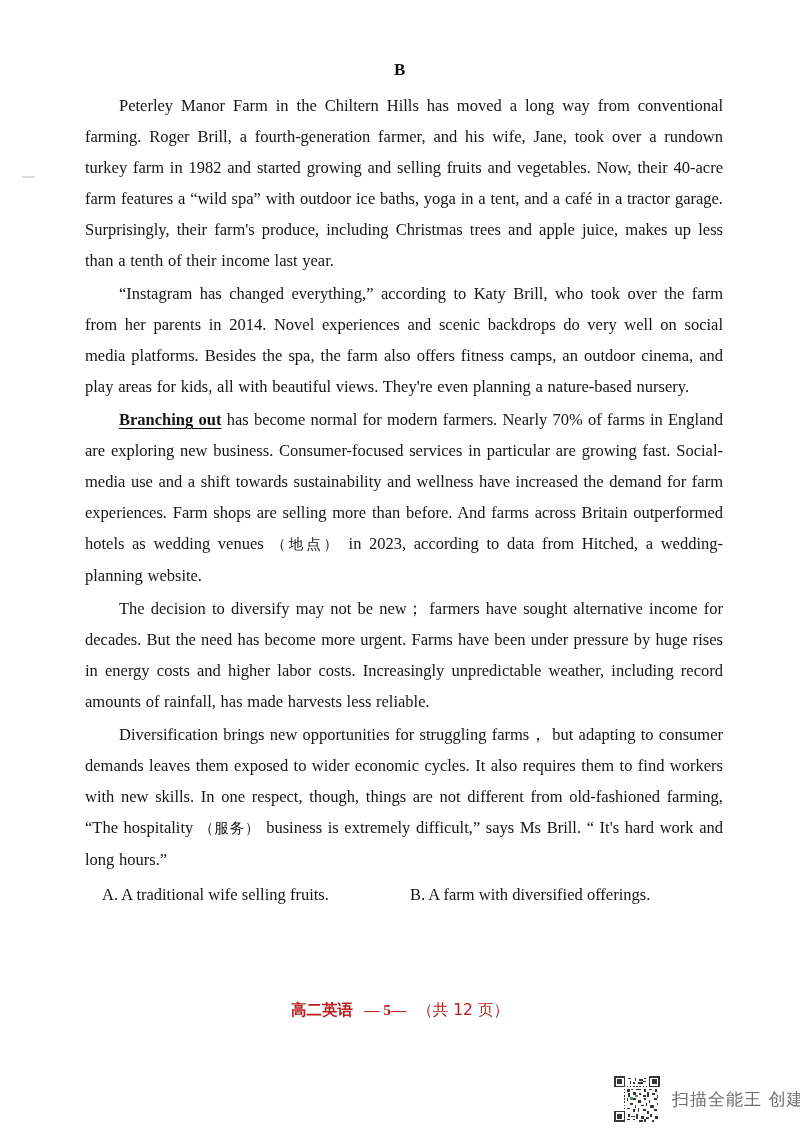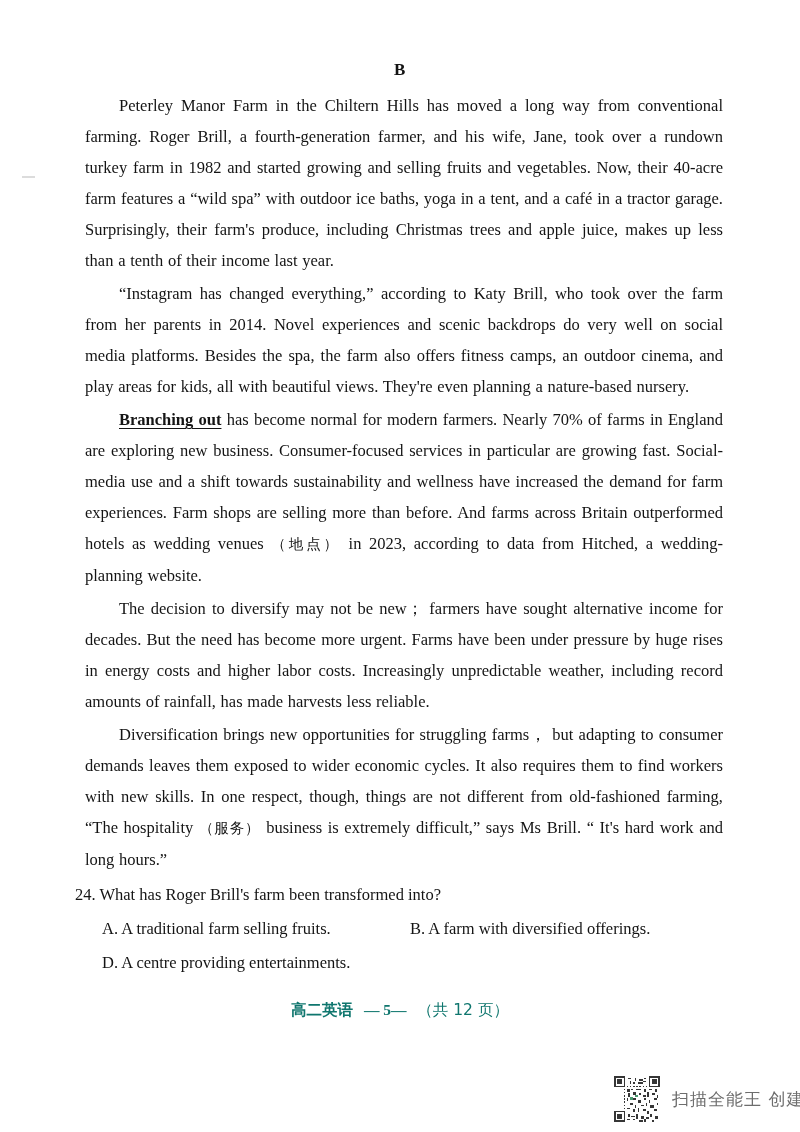--- a/index.html
+++ b/index.html
@@ -87,21 +87,21 @@
   
   .footer {
     position: absolute;
     top: 1000px;
     left: 0;
     width: 800px;
     text-align: center;
     font-size: 15.5px;
     font-family: "DejaVu Sans", "Liberation Sans", sans-serif;
     font-weight: bold;
-    color: #0f766e;
+    color: #b91c1c;
   }
   .footer .pg-num {
     font-family: "Liberation Serif", "DejaVu Serif", serif;
     font-weight: bold;
   }
   .footer .total {
     font-weight: normal;
   }
 
   
@@ -154,26 +154,24 @@
 
     <p class="para indent"><span class="lead-bold">Branching out</span><span> has become normal for modern farmers. Nearly 70% of farms in England are exploring new business. Consumer-focused services in particular are growing fast. Social-media use and a shift towards sustainability and wellness have increased the demand for farm experiences. Farm shops are selling more than before. And farms across Britain outperformed hotels as wedding venues </span><span class="cn">（地点）</span><span> in 2023, according to data from Hitched, a wedding-planning website.</span></p>
 
     <p class="para indent">The decision to diversify may not be new； farmers have sought alternative income for decades. But the need has become more urgent. Farms have been under pressure by huge rises in energy costs and higher labor costs. Increasingly unpredictable weather, including record amounts of rainfall, has made harvests less reliable.</p>
 
     <p class="para indent"><span>Diversification brings new opportunities for struggling farms， but adapting to consumer demands leaves them exposed to wider economic cycles. It also requires them to find workers with new skills. In one respect, though, things are not different from old-fashioned farming, “The hospitality </span><span class="cn">（服务）</span><span> business is extremely difficult,” says Ms Brill. “ It's hard work and long hours.”</span></p>
 
   </div>
 
   <div class="question-block">
-    <div class="question-stem"><span>24.</span> <span>What has Roger Brill's farm been transformed into?</span></div>
 
     <div class="options">
-      <div class="option">A. A traditional farm selling fruits.</div>
+      <div class="option">A. A traditional wife selling fruits.</div>
       <div class="option">B. A farm with diversified offerings.</div>
-      <div class="option">D. A centre providing entertainments.</div>
     </div>
   </div>
 
   <div class="footer"><span>高二英语</span>&nbsp;&nbsp;<span class="pg-num">— 5—</span>&nbsp;&nbsp;<span class="total">（共 12 页）</span></div>
 
   <div class="watermark">
     <svg class="qr" viewBox="0 0 29 29" shape-rendering="crispEdges">
       <rect width="29" height="29" fill="#ffffff"></rect>
       <g fill="#1b1b1b">
 

